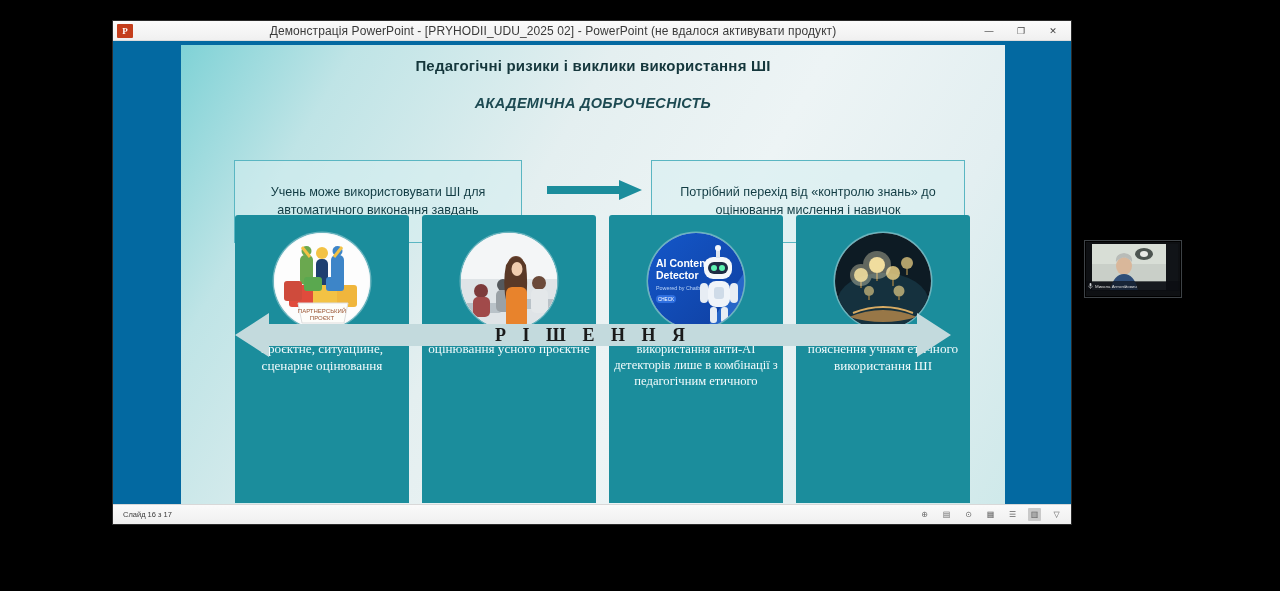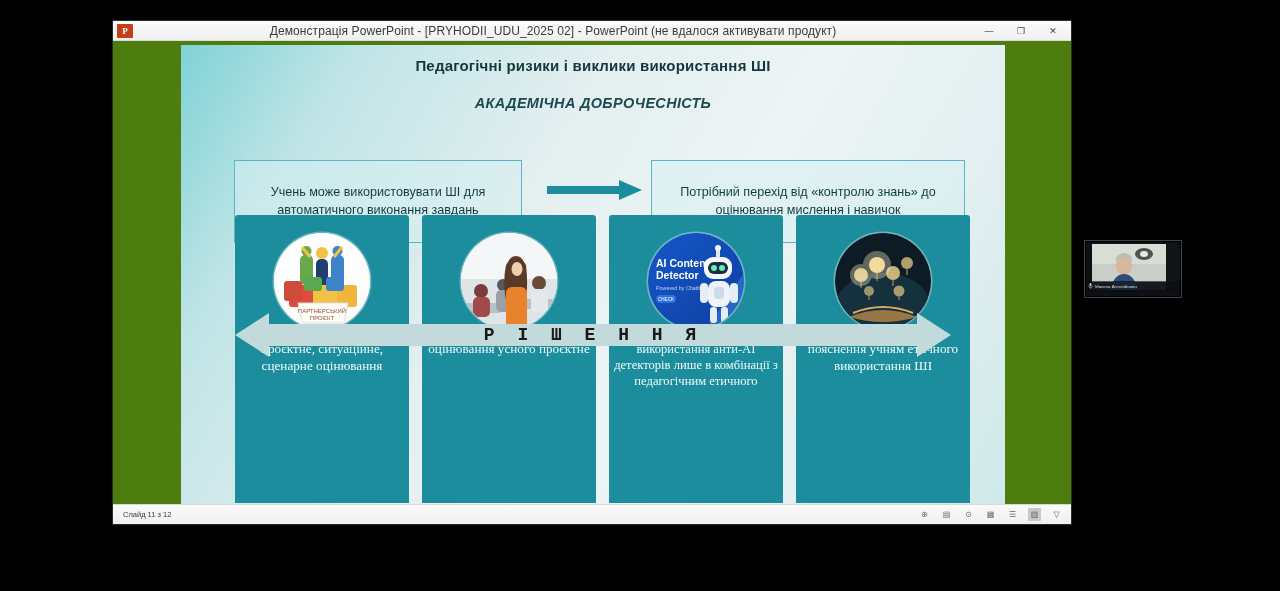--- a/index.html
+++ b/index.html
@@ -40,21 +40,21 @@
   }
   .win-btn {
     width: 32px; height: 20px; display:flex; align-items:center; justify-content:center;
     font-size: 9px; color: #444; filter: blur(.3px);
   }
   .win-btn:last-child { margin-right: 2px; }
 
   
   #slide-wrap {
     position: absolute; left: 0; top: 20px; width: 960px; height: 465px;
-    background: #4d7c0f;
+    background: #0369a1;
   }
   #slide {
     position: absolute; left: 68px; top: 4px; width: 824px; height: 459px;
     background: linear-gradient(120deg,#7fd2d6 0%, #bfe4e6 16%, #e4eff0 40%, #edf4f5 60%, #e3eff1 80%, #cfe9ea 100%);
     overflow: hidden;
   }
   .slide-title {
     position: absolute; top: 12px; left: 0; width: 100%;
     text-align: center; font-size: 15px; font-weight: bold;
     color: #15373c; letter-spacing: .2px;
@@ -114,21 +114,21 @@
   .cap.tight { font-size: 12.6px; }
 
   
   #sol-band {
     position: absolute; left: 54px; top: 265px; width: 716px; height: 50px;
   }
   #sol-label {
     position: absolute; left: 0; top: 0; width: 100%; height: 50px;
     display: flex; align-items: center; justify-content: center;
     font-size: 18px; font-weight: bold; letter-spacing: 6px;
-    color: #1a1a1a; font-family: Liberation Mono, monospace;
+    color: #1a1a1a; font-family: Liberation Serif, serif;
   }
 
   
   #ppt-status {
     position: absolute; left: 0; bottom: 0; width: 960px; height: 20px;
     background: linear-gradient(#fafafa,#efefef);
     border-top: 1px solid #d8d8d8;
     display: flex; align-items: center;
   }
   #status-left {
@@ -331,21 +331,21 @@
           <svg viewBox="0 0 716 50" width="716" height="50">
             <path d="M0 25 L34 3 V14 H682 V3 L716 25 L682 47 V36 H34 V47 Z" fill="#c3dadd"></path>
           </svg>
           <div id="sol-label">Р І Ш Е Н Н Я</div>
         </div>
 
       </div>
     </div>
 
     <div id="ppt-status">
-      <div id="status-left">Слайд 11 з 12</div>
+      <div id="status-left">Слайд 16 з 17</div>
       <div id="status-icons">
         <div class="sicon">⊕</div>
         <div class="sicon">▤</div>
         <div class="sicon">⊙</div>
         <div class="sicon">▦</div>
         <div class="sicon">☰</div>
         <div class="sicon active">▥</div>
         <div class="sicon">▽</div>
       </div>
     </div>

